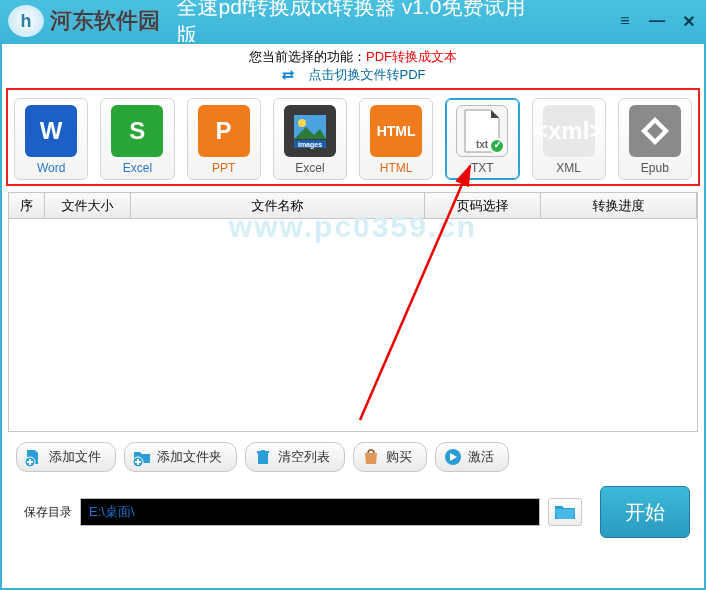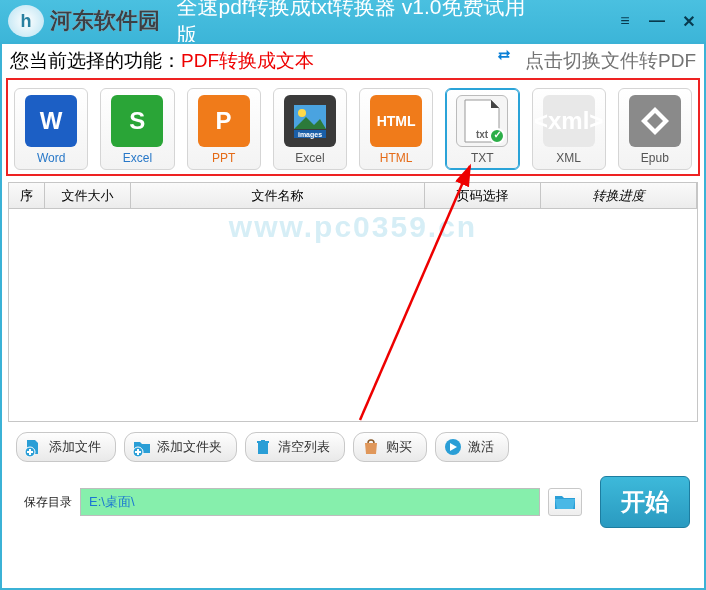--- a/index.html
+++ b/index.html
@@ -7,59 +7,59 @@
 
   .titlebar { height: 42px; background: linear-gradient(#4ac0e0,#3cb5d8); display: flex; align-items: center; color: #fff; padding: 0 8px; position: relative; }
   .logo-wrap { display: flex; align-items: center; gap: 6px; }
   .logo-img { width: 36px; height: 32px; background: radial-gradient(circle,#fff,#b7e2f2); border-radius: 50%; display:flex; align-items:center; justify-content:center; color:#2a80a0; font-weight:bold; font-size:18px;}
   .brand { font-size: 22px; font-weight: bold; color: #3a4046; background: linear-gradient(#fefefe,#e8eaec); -webkit-background-clip: text; }
   .app-title { position: absolute; left: 50%; transform: translateX(-50%); font-size: 21px; font-weight: normal; }
   .winbtns { display: flex; gap: 14px; margin-left: auto; }
   .winbtn { width: 18px; height: 18px; color: #083a4e; cursor: pointer; display:flex; align-items:center; justify-content:center; font-size:16px; font-weight:bold;}
 
   .content { padding: 4px 6px 0 6px; }
-  .funcbar { display:flex; justify-content:space-between; align-items:center; padding: 2px 4px; font-size:19px; }
+  .funcbar { display:flex; justify-content:space-between; align-items:center; padding: 2px 4px; font-size:13px;flex-direction:column; }
   .func-left { color:#000; }
   .func-name { color:#e00; }
-  .func-right { color:#737373; cursor:pointer; display:flex; gap:14px;}
+  .func-right { color:#0369a1; cursor:pointer; display:flex; align-items:center; gap:14px;}
   .swap-icon { width:14px; height:14px; }
 
   .tiles { border: 2px solid #e22; padding: 8px 6px 4px 6px; display:flex; gap: 12px; margin-top:2px; }
   .tile { width: 76px; text-align:center; cursor:pointer; border:1px solid #d5d5d5; border-radius:6px; background:linear-gradient(#fff,#f3f3f3); padding: 6px 4px 4px 4px; position:relative;}
   .tile.selected { border-color:#2aa3d8; box-shadow:0 0 0 1px #2aa3d8 inset; }
   .tile .icon { width: 52px; height: 52px; margin:0 auto 4px auto; border-radius:6px; display:flex; align-items:center; justify-content:center; font-weight:bold; color:#fff; font-size:24px; position:relative;}
   .lbl { font-size:12px; color:#2878c8; }
   .lbl.ppt { color:#e56b17; }
   .lbl.html { color:#e56b17; }
   .lbl.other { color:#555; }
   .badge { position:absolute; right:2px; bottom:2px; width:16px; height:16px; background:#2cae48; border-radius:50%; border:2px solid #fff;}
   .badge::after{content:"✓"; color:#fff; font-size:10px; position:absolute; left:2px; top:-1px;}
 
   .ic-word{background:#1c5fc5;} .ic-excel{background:#2aa537;} .ic-ppt{background:#f07b1a;}
   .ic-image{background:#3a3a3a;} .ic-html{background:#f07b1a;} .ic-txt{background:#f5f5f5; border:1px solid #bbb; color:#666; font-size:11px;}
   .ic-xml{background:#e8e8e8; color:#2a6bc8; font-size:13px;} .ic-epub{background:#8a8a8a;}
 
   .grid { border:1px solid #c6c6c6; margin: 6px 2px 0 2px; height: 240px; background:#fff;}
   .ghead { display:flex; background:linear-gradient(#fafafa,#ececec); border-bottom:1px solid #c6c6c6; font-size:13px; height:26px;}
   .gh { border-right:1px solid #c6c6c6; padding:4px 6px; text-align:center; }
-  .gh.seq{width:36px;} .gh.fname{flex:1;} .gh.fsize{width:86px;} .gh.pagesel{width:116px;} .gh.prog{width:156px;font-style:italic;} .gh.op{width:116px; border-right:none;}
+  .gh.seq{width:36px;} .gh.fname{flex:1;} .gh.fsize{width:86px;} .gh.pagesel{width:116px;} .gh.prog{width:156px;} .gh.op{width:116px; border-right:none;}
 
   .watermark{ position:absolute; top:210px; left:50%; transform:translateX(-50%); color:#d6eef6; font-size:30px; font-weight:bold; letter-spacing:2px; pointer-events:none;}
 
   .arrow-svg { position:absolute; left:350px; top:160px; pointer-events:none; }
 
   .btnrow { display:flex; gap:8px; padding: 10px 10px 0 10px;}
   .tbtn { height:30px; border:1px solid #c8c8c8; background:linear-gradient(#fefefe,#e9e9e9); border-radius:11px; padding:0 14px 0 6px; display:flex; align-items:center; gap:4px; font-size:13px; color:#333; cursor:pointer;}
   .tbtn .tico{ width:22px; height:22px; display:flex; align-items:center; justify-content:center; border-radius:3px;}
 
   .bottom { display:flex; align-items:center; gap:8px; padding: 14px 10px 0 18px;}
   .savelbl{ font-size:12px; color:#222;}
-  .pathbox{ flex:1; height:28px; border:1px solid #bdbdbd; padding:4px 8px; font-size:13px; color:#1a76d2; background:#86efac;}
+  .pathbox{ flex:1; height:28px; border:1px solid #bdbdbd; padding:4px 8px; font-size:13px; color:#1a76d2; background:#000000;}
   .browse{ width:34px; height:28px; background:linear-gradient(#fff,#eee); border:1px solid #c8c8c8; border-radius:3px; display:flex; align-items:center; justify-content:center; cursor:pointer;}
-  .start{ width:90px; height:52px; margin-left:10px; background:linear-gradient(#3db9da,#2a9ac0); border:1px solid #1d7da0; border-radius:6px; color:#fff; font-size:24px; font-weight:bold; cursor:pointer; display:flex; align-items:center; justify-content:center;}
+  .start{ width:90px; height:52px; margin-left:10px; background:linear-gradient(#3db9da,#2a9ac0); border:1px solid #1d7da0; border-radius:6px; color:#fff; font-size:20px; font-weight:normal; cursor:pointer; display:flex; align-items:center; justify-content:center;}
 
   .frame{ border:2px solid #3bb2d6; position:absolute; inset:0; top:42px; pointer-events:none;}
 </style>
 </head>
 <body>
 
 <div class="titlebar">
   <div class="logo-wrap">
     <div class="logo-img">h</div>
     <div class="brand">河东软件园</div>

